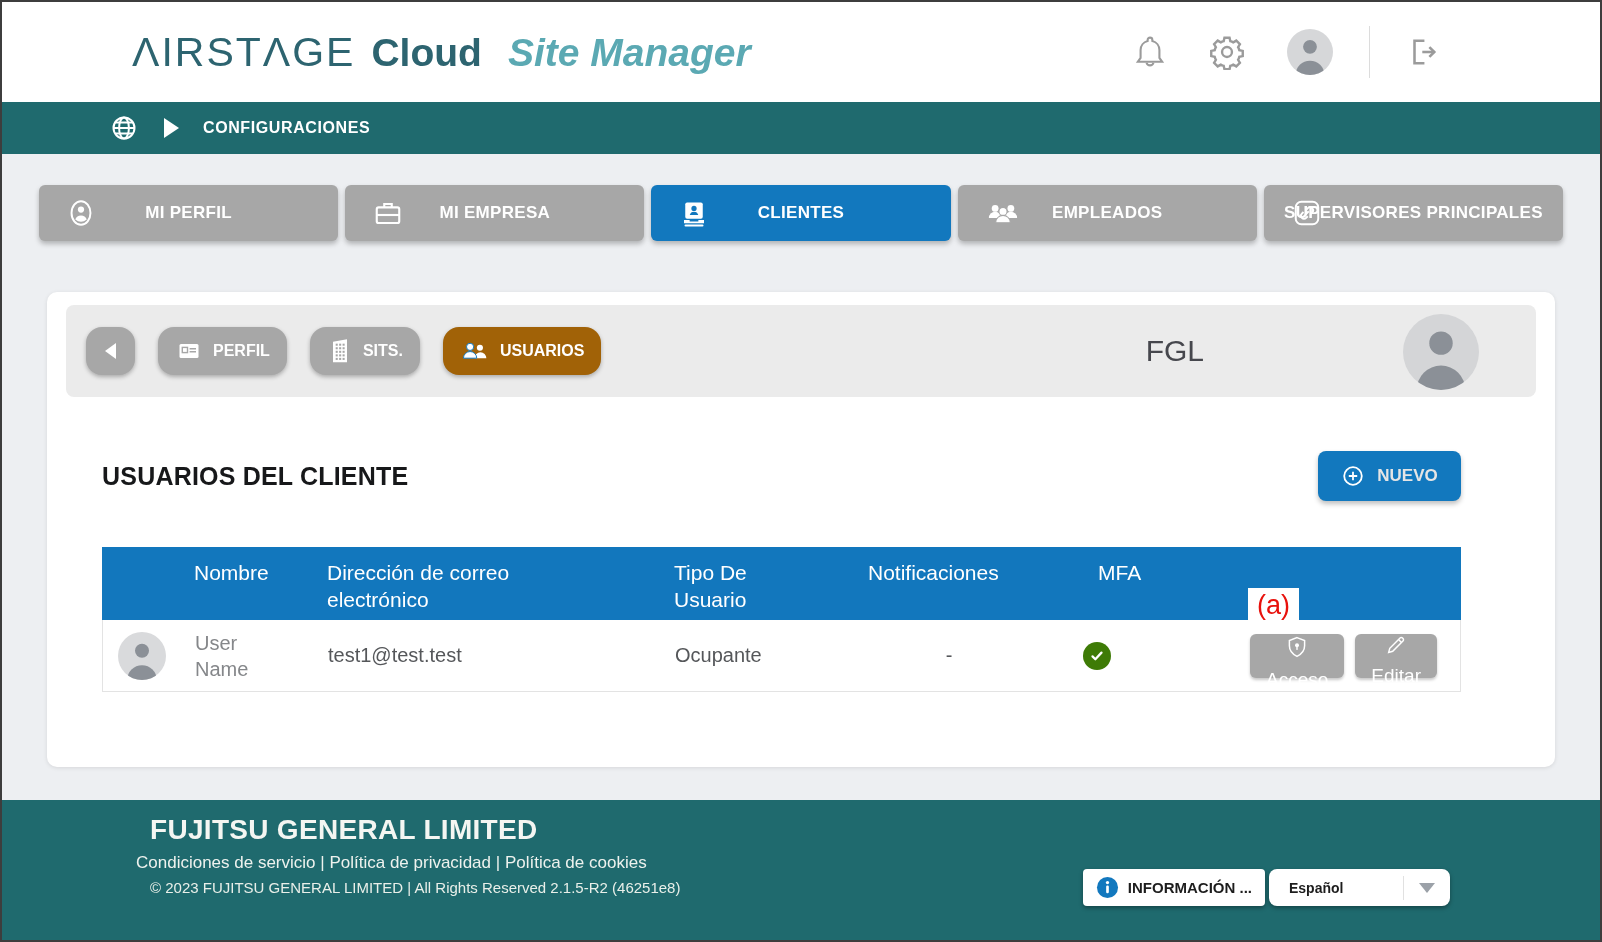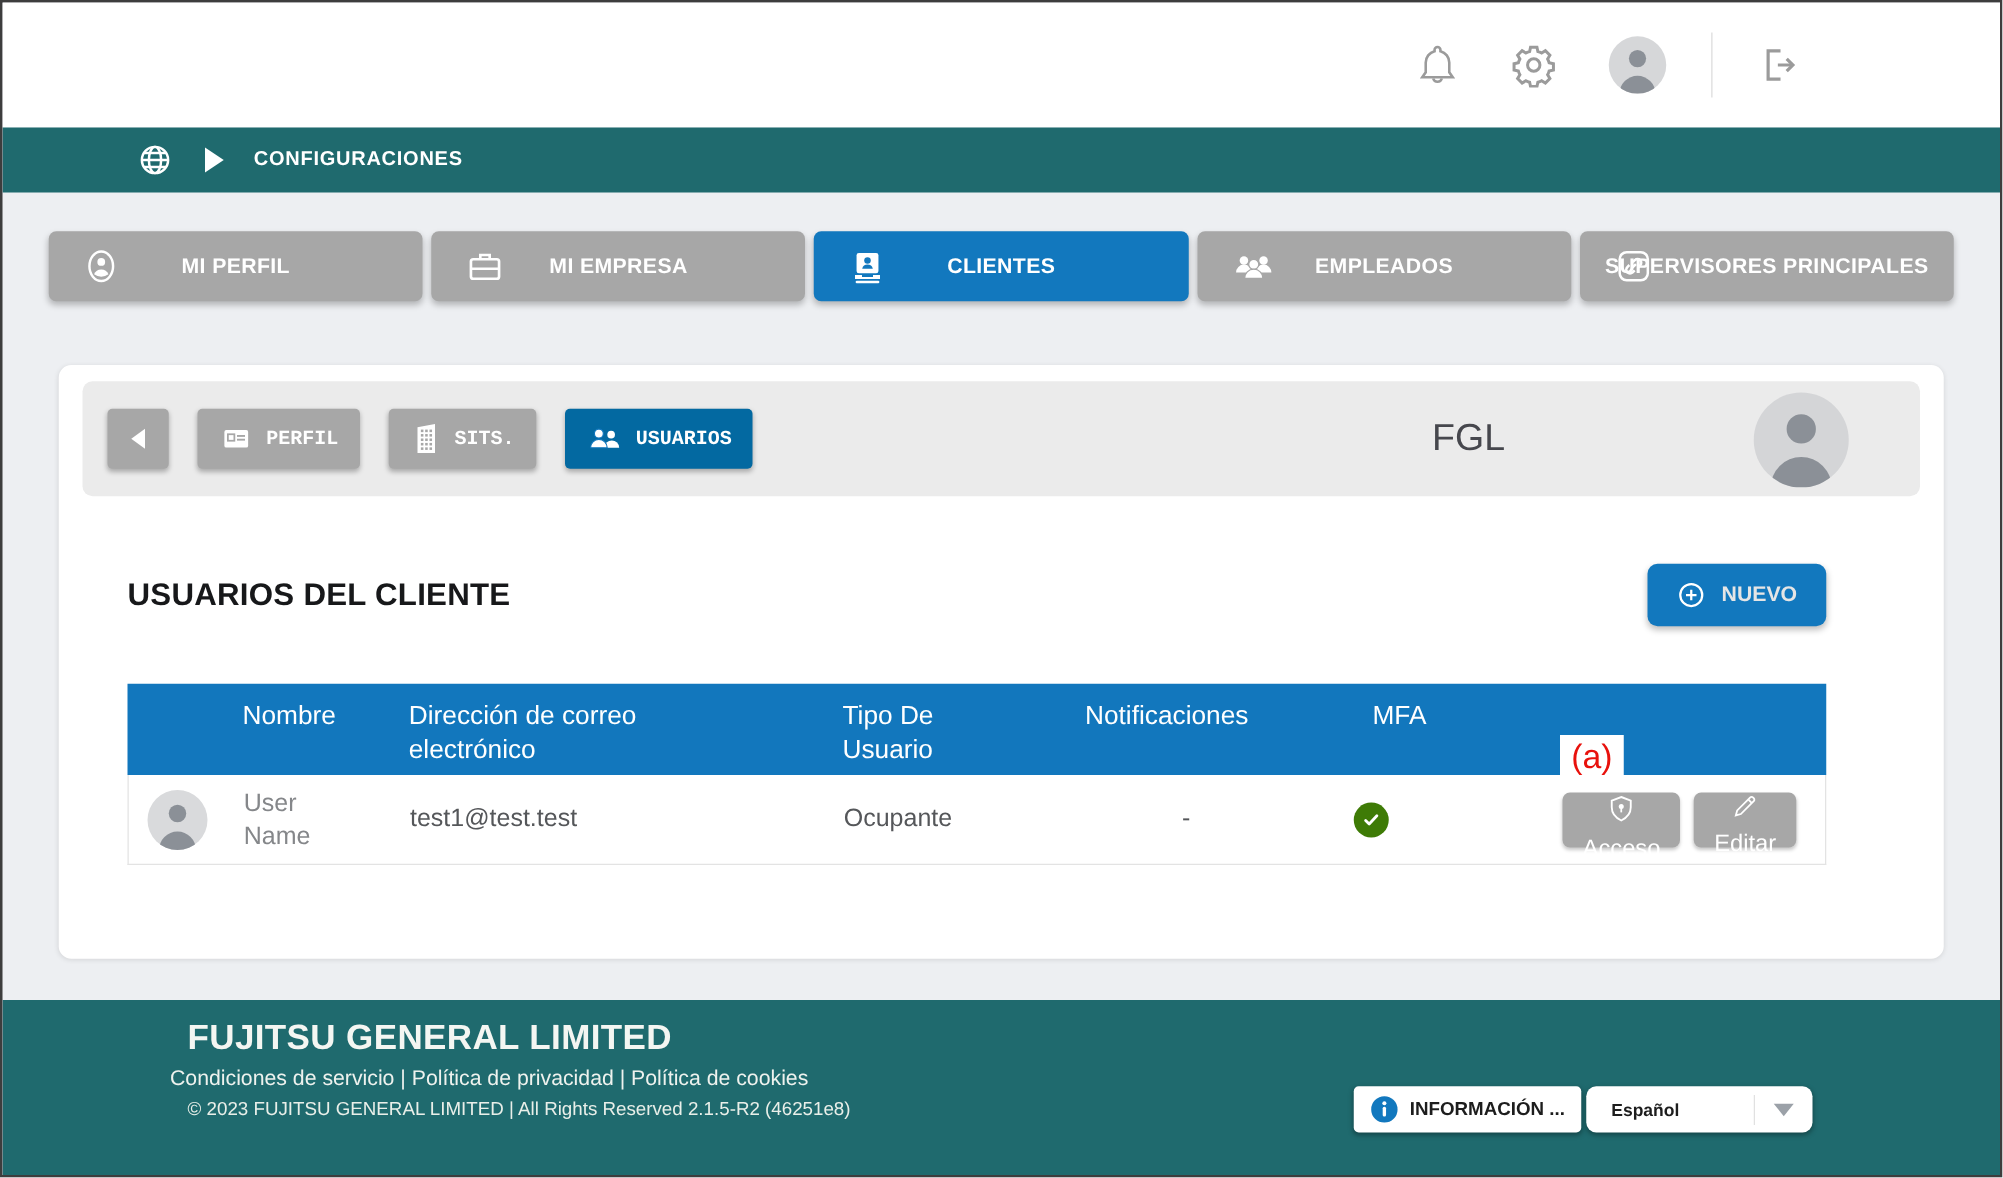--- a/index.html
+++ b/index.html
@@ -36,24 +36,24 @@
   .tab .t-icon{ position:absolute; left:28px; top:50%; transform:translateY(-50%); display:flex; }
   .tab .t-label{ color:#ffffff; font-size:17px; font-weight:700; letter-spacing:.3px; text-align:center; }
 
   
   .card{ position:absolute; top:290px; left:45px; right:45px; height:475px; background:#ffffff;
          border-radius:10px; box-shadow:0 1px 4px rgba(0,0,0,.10); }
 
   
   .subnav{ position:absolute; top:13px; left:19px; right:19px; height:92px; background:#ebebeb;
            border-radius:8px; display:flex; align-items:center; padding-left:20px; gap:23px; }
-  .sbtn{ height:48px; border-radius:4px; background:#a7a7a7; color:#ffffff; border:none; cursor:pointer;
+  .sbtn{ height:48px; border-radius:16px; background:#a7a7a7; color:#ffffff; border:none; cursor:pointer;
          display:flex; align-items:center; gap:10px; padding:0 17px; font-size:16px; font-weight:700;
-         box-shadow:0 2px 4px rgba(0,0,0,.28); font-family:Liberation Mono, monospace; }
-  .sbtn.active{ background:#0369a1; }
+         box-shadow:0 2px 4px rgba(0,0,0,.28); font-family:Liberation Sans, sans-serif; }
+  .sbtn.active{ background:#a16207; }
   .backbtn{ width:49px; height:48px; justify-content:center; padding:0; }
   .tri-left{ width:0; height:0; border-top:8px solid transparent; border-bottom:8px solid transparent;
              border-right:11px solid #ffffff; }
   .client-name{ position:absolute; right:332px; top:50%; transform:translateY(-50%);
                 font-size:30px; color:#46474d; }
   .avatar-lg{ position:absolute; right:57px; top:9px; width:76px; height:76px; border-radius:50%;
               background:#d4d5d7; overflow:hidden; display:flex; align-items:flex-end; justify-content:center; }
 
   
   .sec-title{ position:absolute; top:170px; left:55px; font-size:25px; font-weight:700; color:#17181a;
@@ -104,20 +104,25 @@
   .lang-div{ width:1px; height:24px; background:#e1e1e1; }
   .caret-down{ width:0; height:0; border-left:8px solid transparent; border-right:8px solid transparent;
                border-top:10px solid #9ba1a8; margin:0 15px; }
 </style>
 </head>
 <body>
 
 <div class="page">
 
   <header class="topbar">
+    <div class="logo">
+      <span class="air">ΛIRSTΛGE</span>
+      <span class="cloud">Cloud</span>
+      <span class="prod">Site Manager</span>
+    </div>
     <div class="top-icons">
       <span class="ic">
         <svg width="34" height="36" viewBox="0 0 24 26" fill="none" stroke="currentColor" stroke-width="1.5">
           <path d="M12 2.6a1.7 1.7 0 0 1 1.7 1.7v.7a6.8 6.8 0 0 1 5.1 6.6v5.6l2 2.9H3.2l2-2.9v-5.6a6.8 6.8 0 0 1 5.1-6.6v-.7A1.7 1.7 0 0 1 12 2.6z"></path>
           <path d="M9.5 20.8a2.6 2.6 0 0 0 5 0"></path>
         </svg>
       </span>
       <span class="ic">
         <svg width="36" height="36" viewBox="0 0 24 24" fill="none" stroke="currentColor" stroke-width="1.6">
           <path d="M10.3 2.5h3.4l.5 2.3a7.6 7.6 0 0 1 2 .8l2-1.2 2.4 2.4-1.2 2a7.6 7.6 0 0 1 .8 2l2.3.5v3.4l-2.3.5a7.6 7.6 0 0 1-.8 2l1.2 2-2.4 2.4-2-1.2a7.6 7.6 0 0 1-2 .8l-.5 2.3h-3.4l-.5-2.3a7.6 7.6 0 0 1-2-.8l-2 1.2-2.4-2.4 1.2-2a7.6 7.6 0 0 1-.8-2l-2.3-.5v-3.4l2.3-.5a7.6 7.6 0 0 1 .8-2l-1.2-2 2.4-2.4 2 1.2a7.6 7.6 0 0 1 2-.8z"></path>

